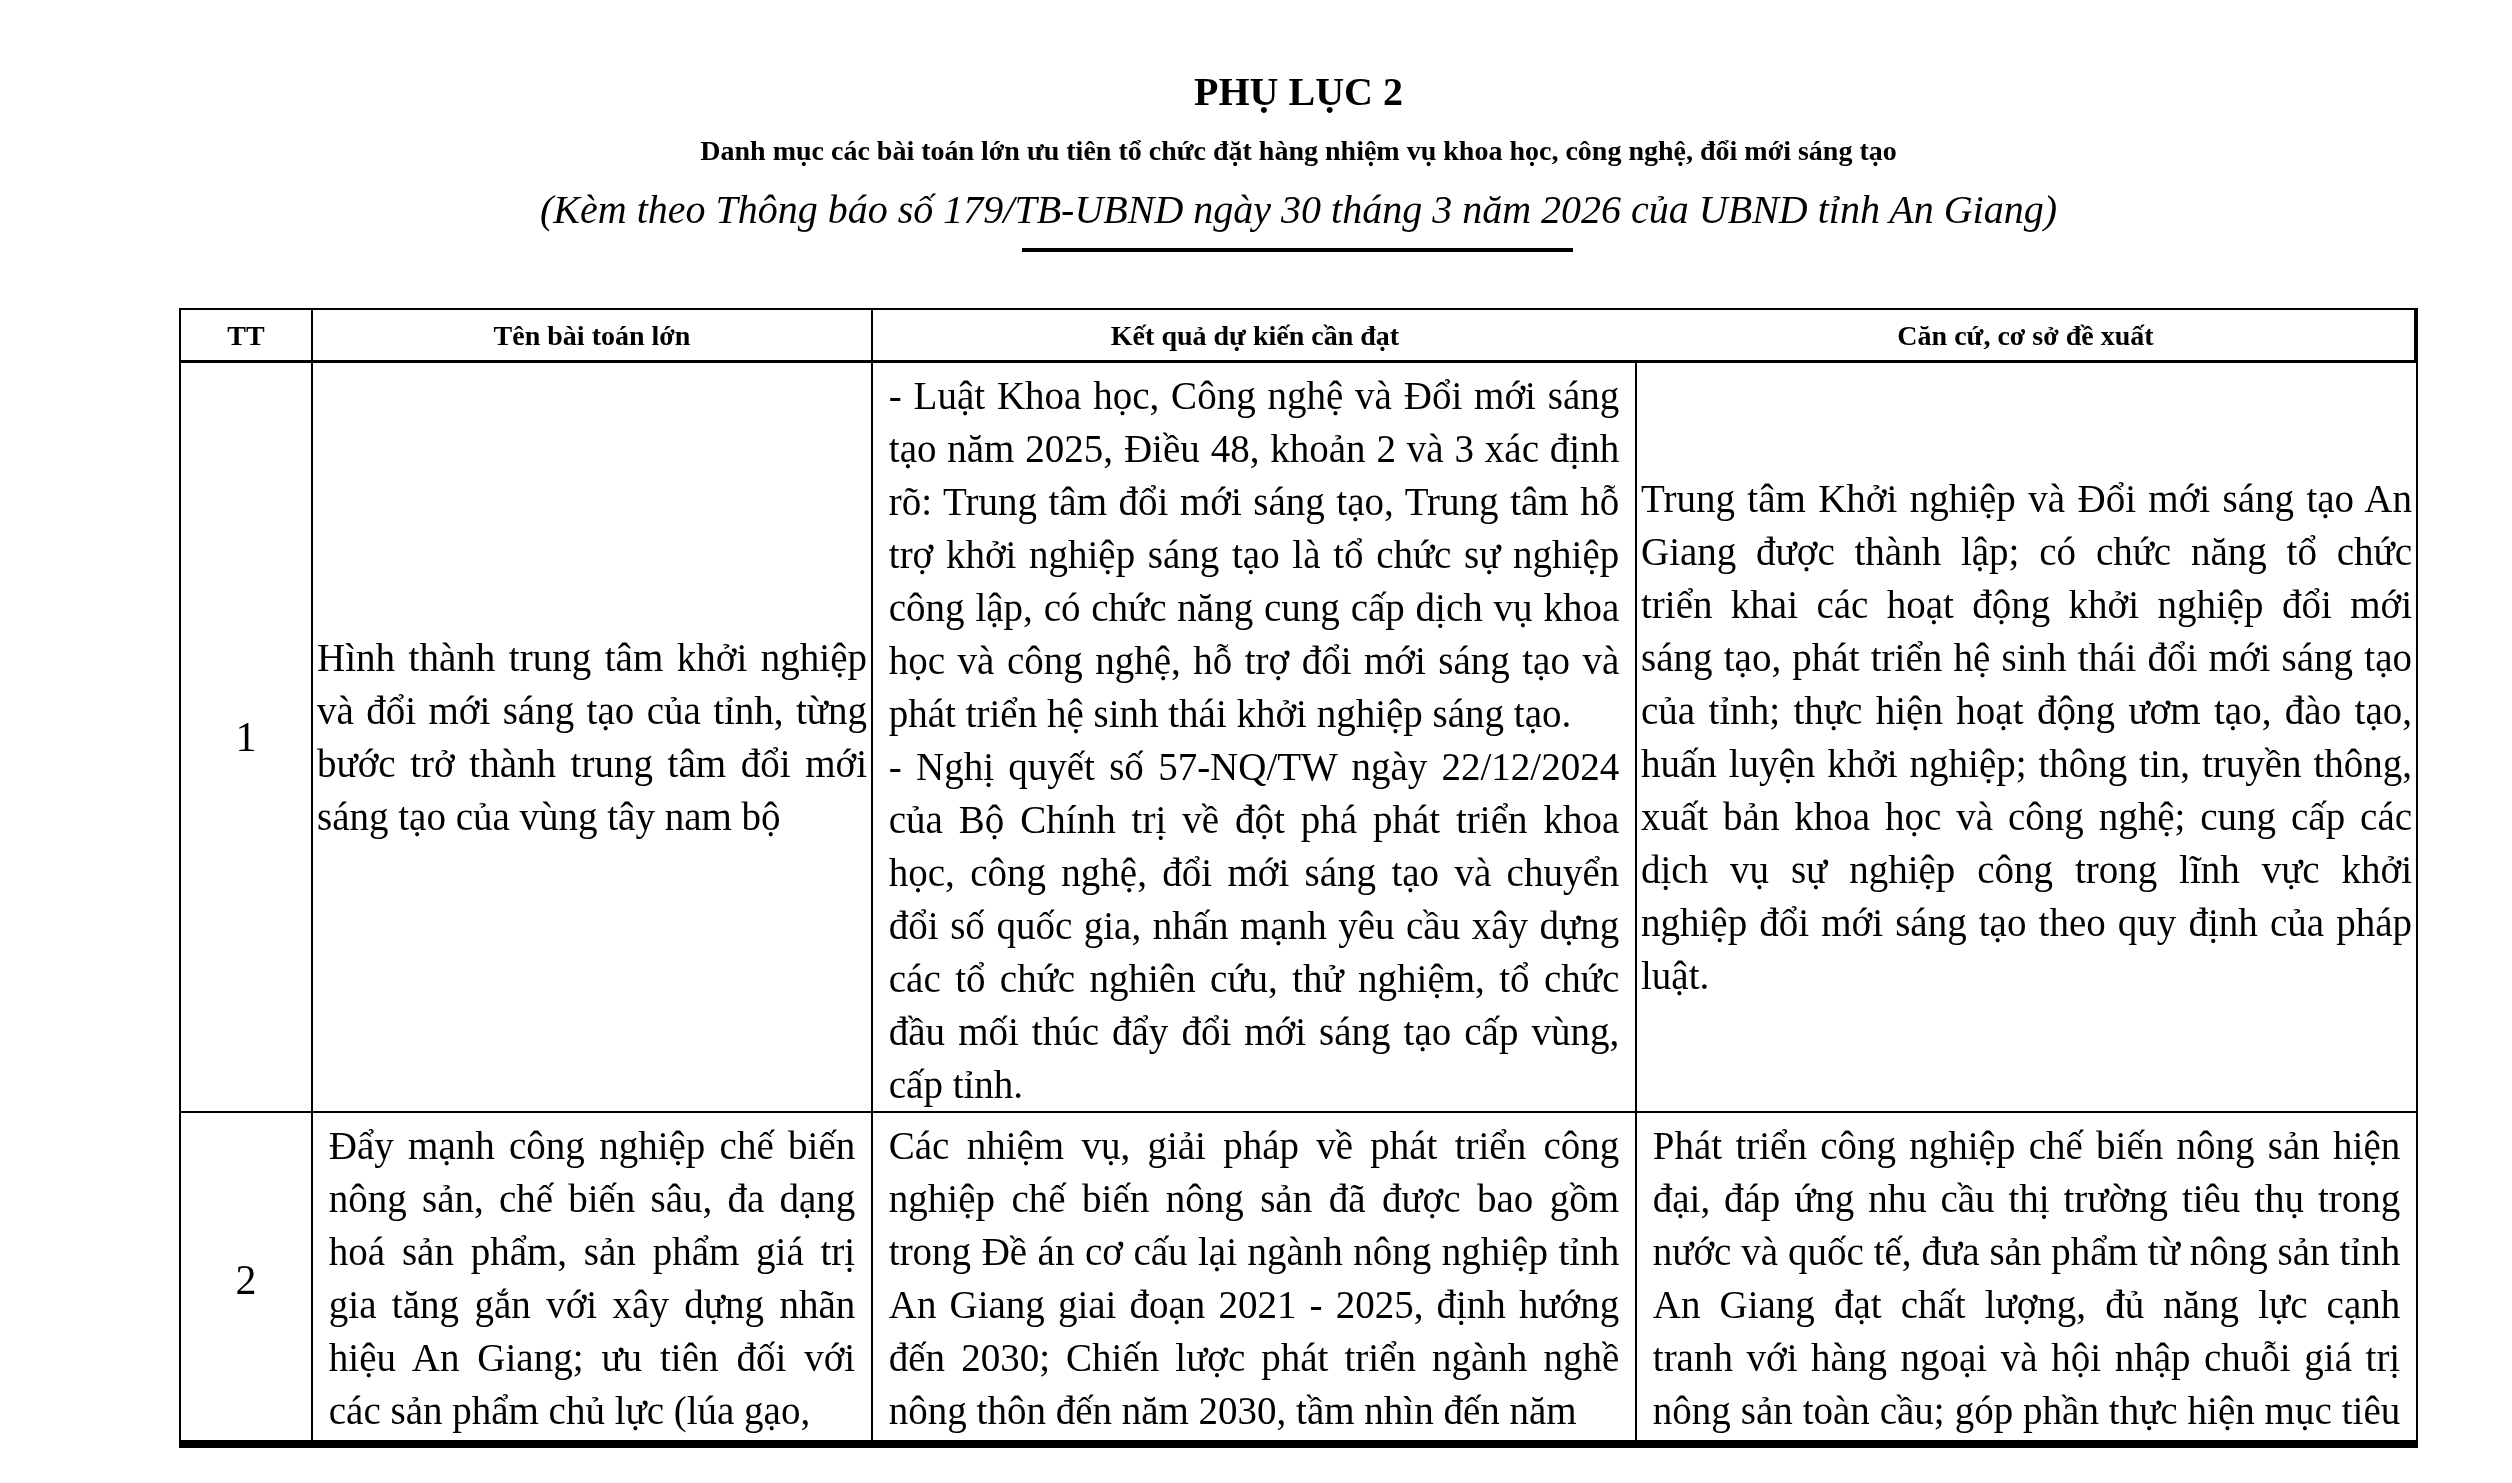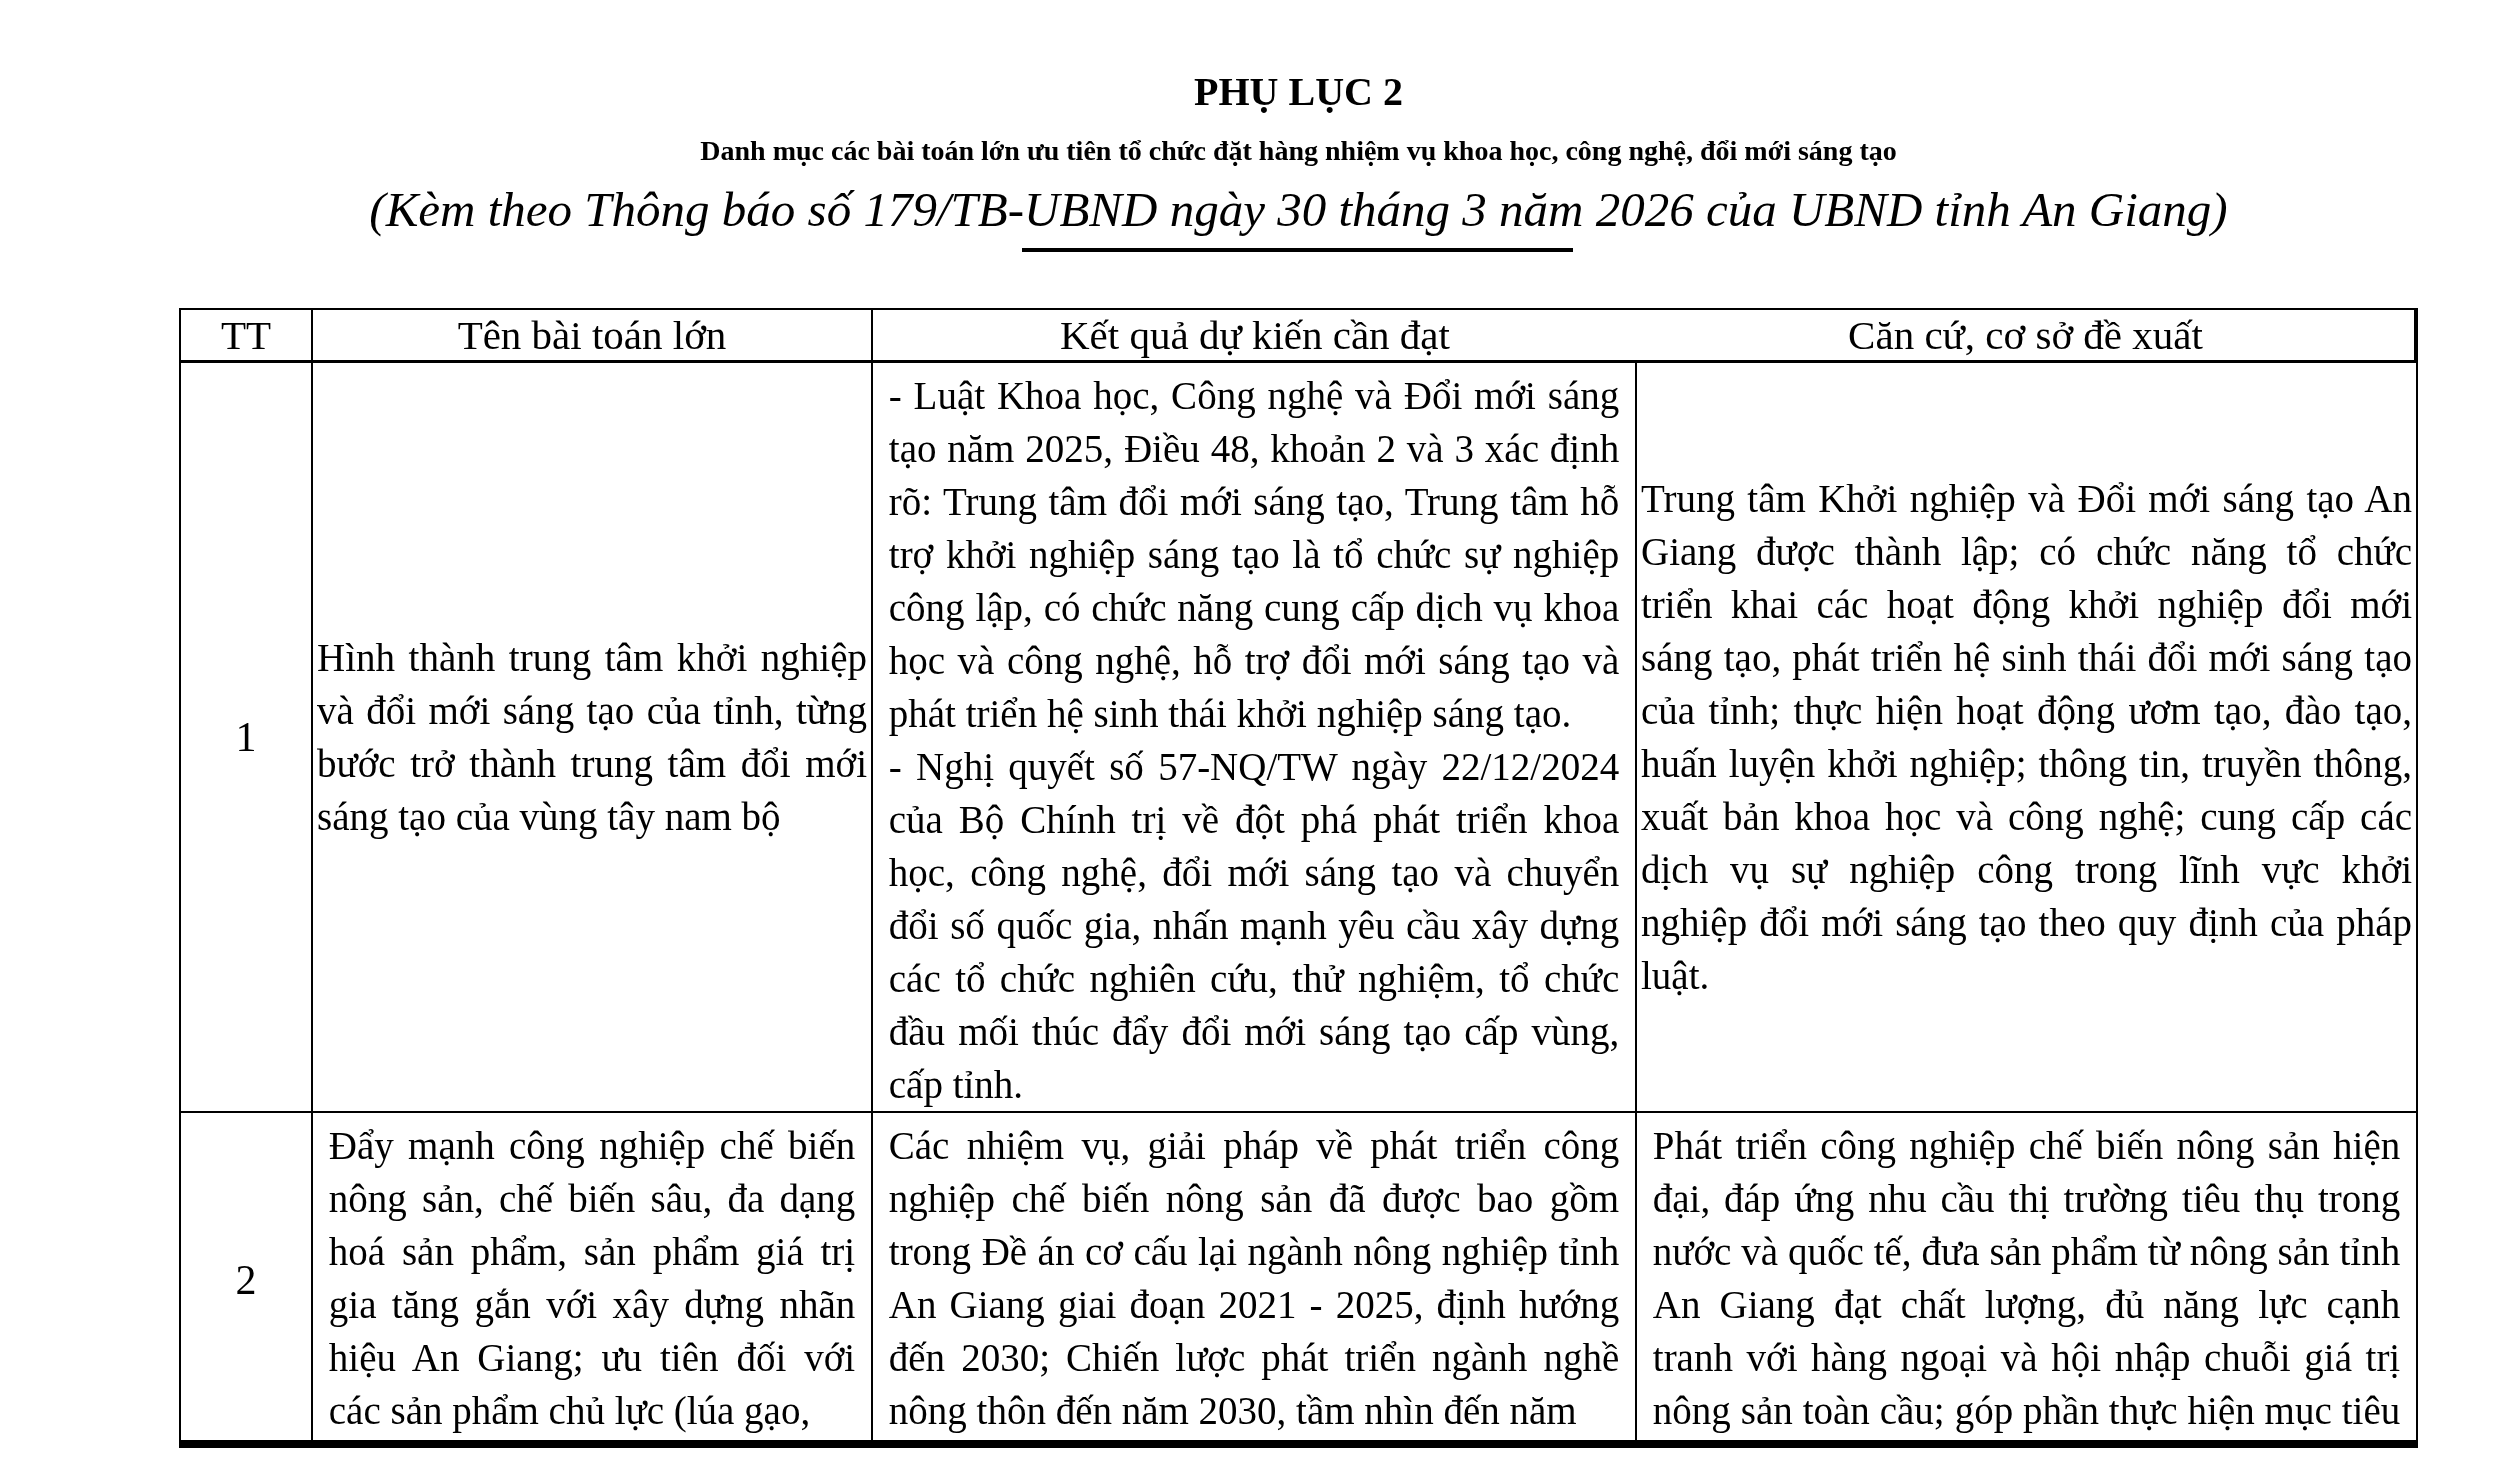--- a/index.html
+++ b/index.html
@@ -27,21 +27,21 @@
     font-size: 40px;
     font-weight: bold;
     line-height: 59px;
   }
   .doc-subtitle {
     font-size: 28px;
     font-weight: bold;
     line-height: 59px;
   }
   .doc-note {
-    font-size: 49px;
+    font-size: 40px;
     font-style: italic;
     line-height: 59px;
   }
   .doc-divider {
     position: absolute;
     left: 1022px;
     top: 248px;
     width: 551px;
     height: 4.3px;
     background: #000;
@@ -68,22 +68,22 @@
     font-size: 39px;
     line-height: 53px;
   }
   .b-right  { border-right: 2.9px solid #000; }
   .b-bottom { border-bottom: 2.9px solid #000; }
   .head-cell {
     border-bottom: 3.6px solid #000;
     display: flex;
     align-items: center;
     justify-content: center;
-    font-weight: normal;
-    font-size: 41px;
+    font-weight: bold;
+    font-size: 28px;
   }
   .num-cell {
     display: flex;
     align-items: center;
     justify-content: center;
     font-size: 42px;
   }
   .center-v {
     display: flex;
     align-items: center;

